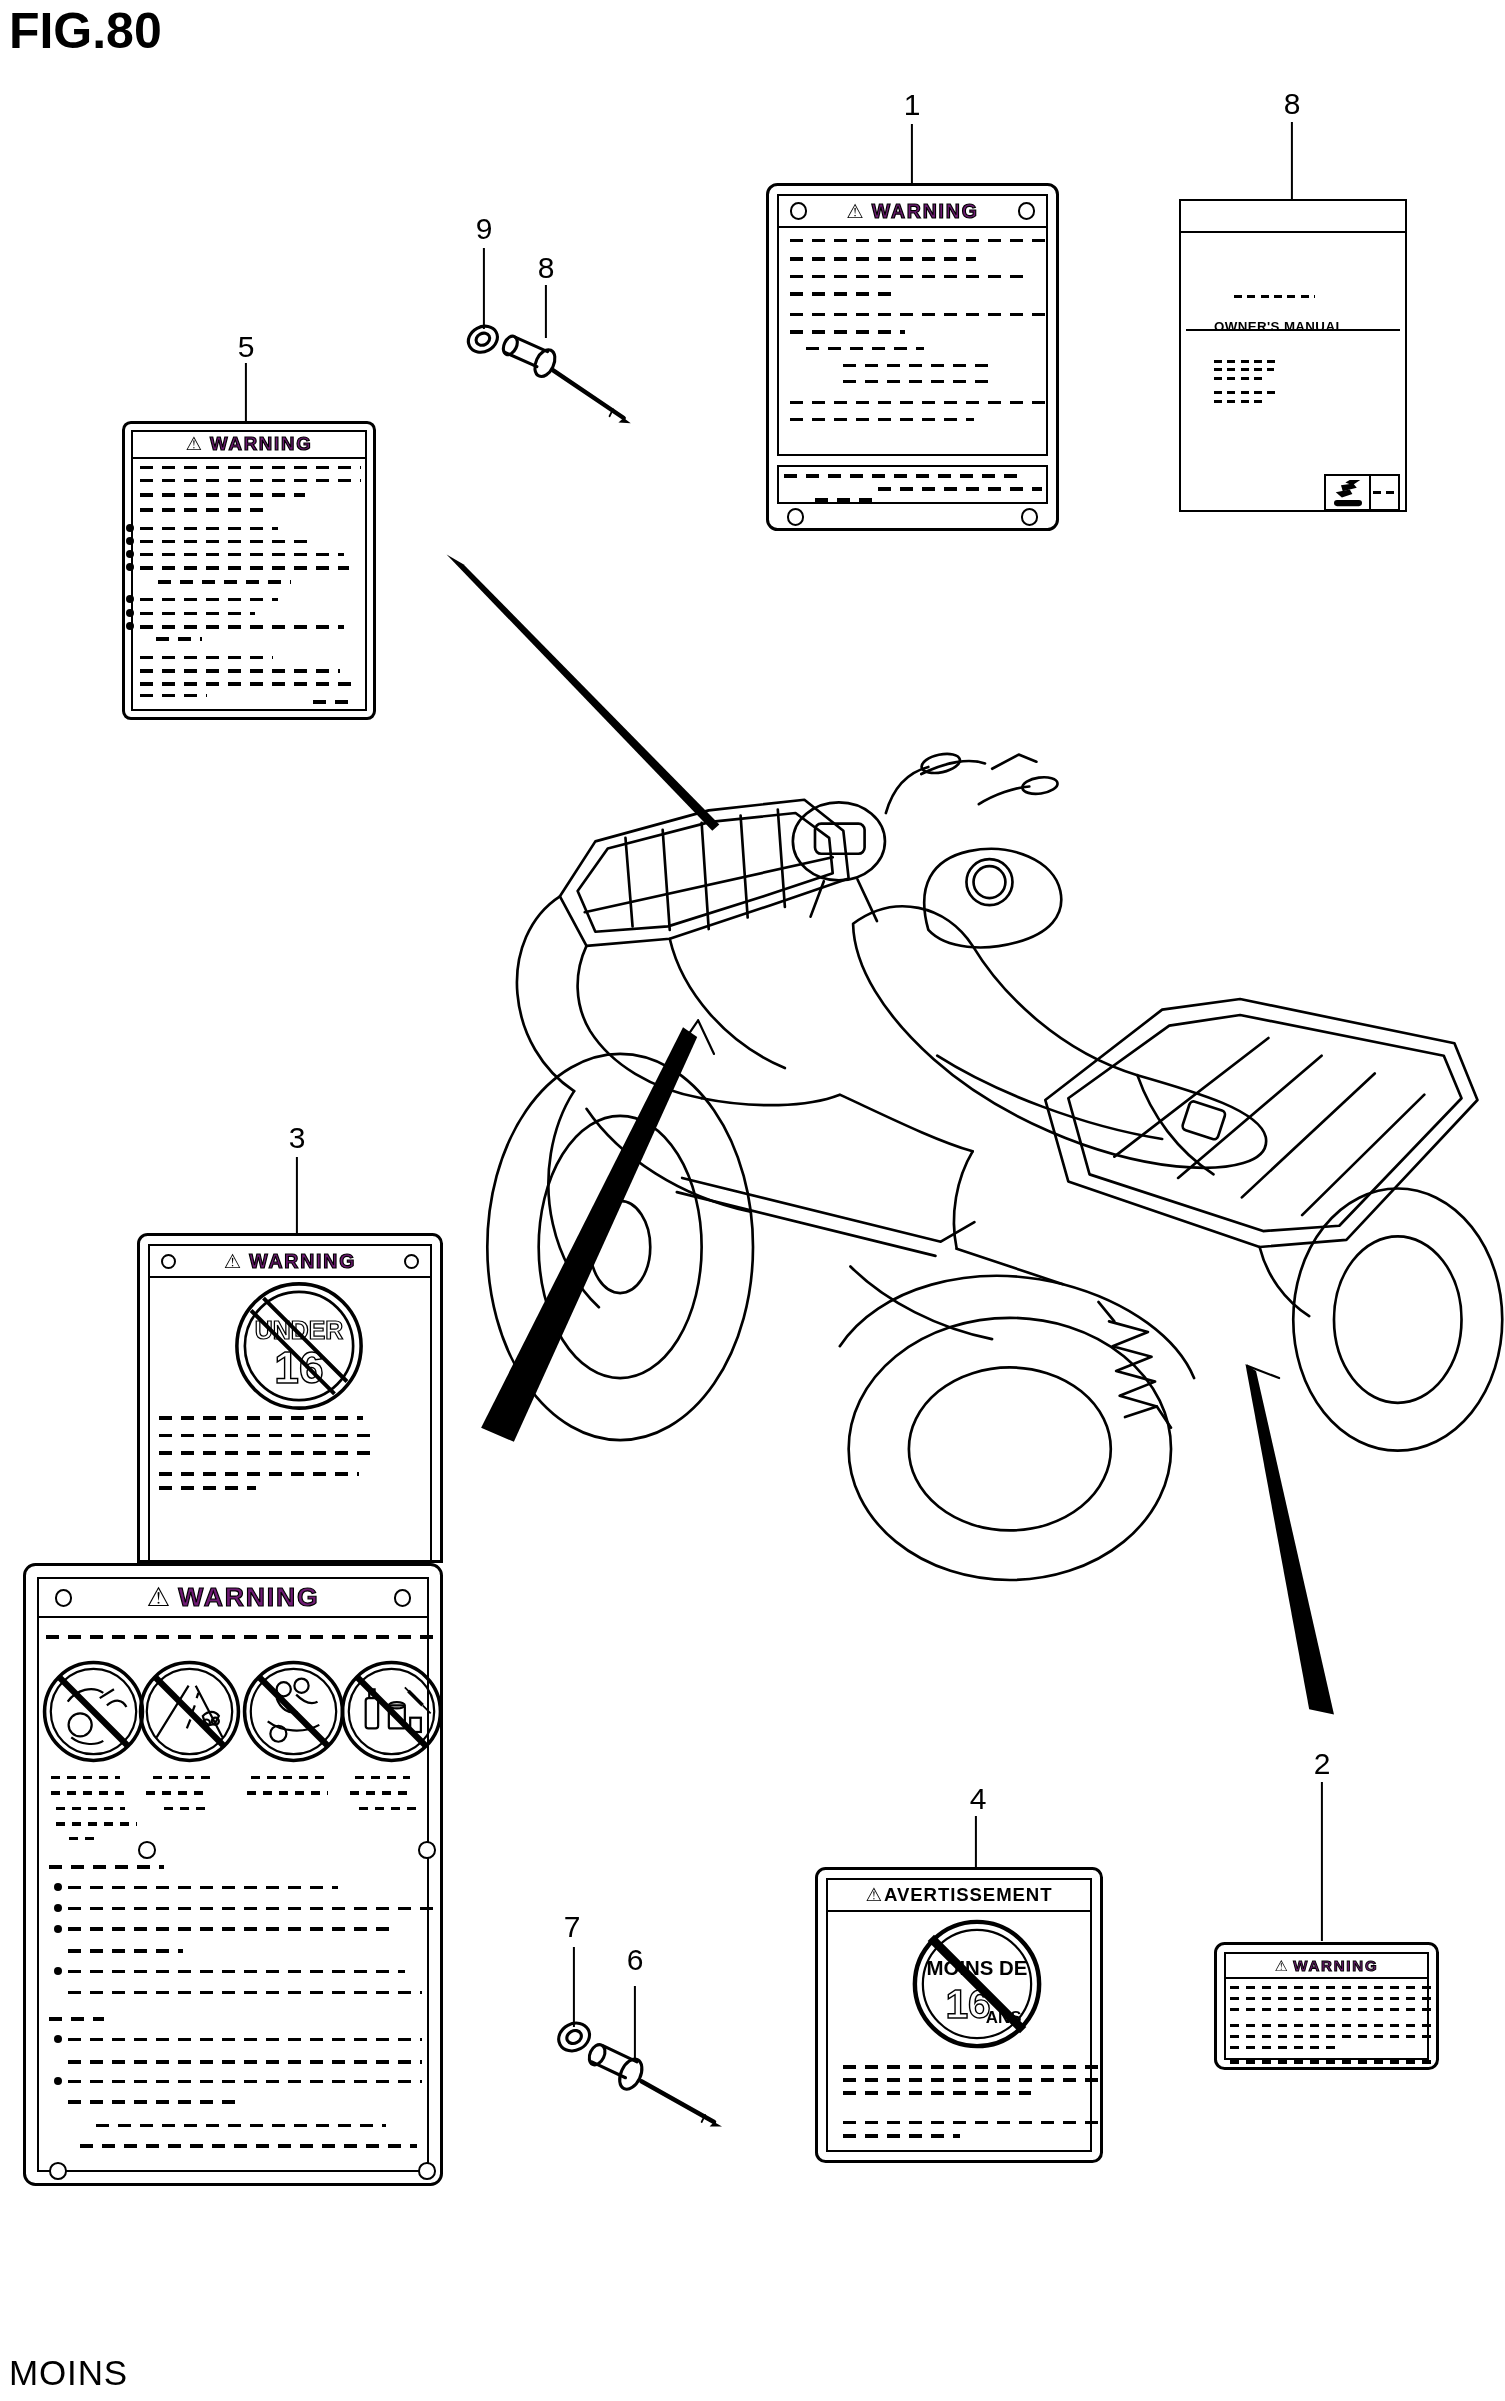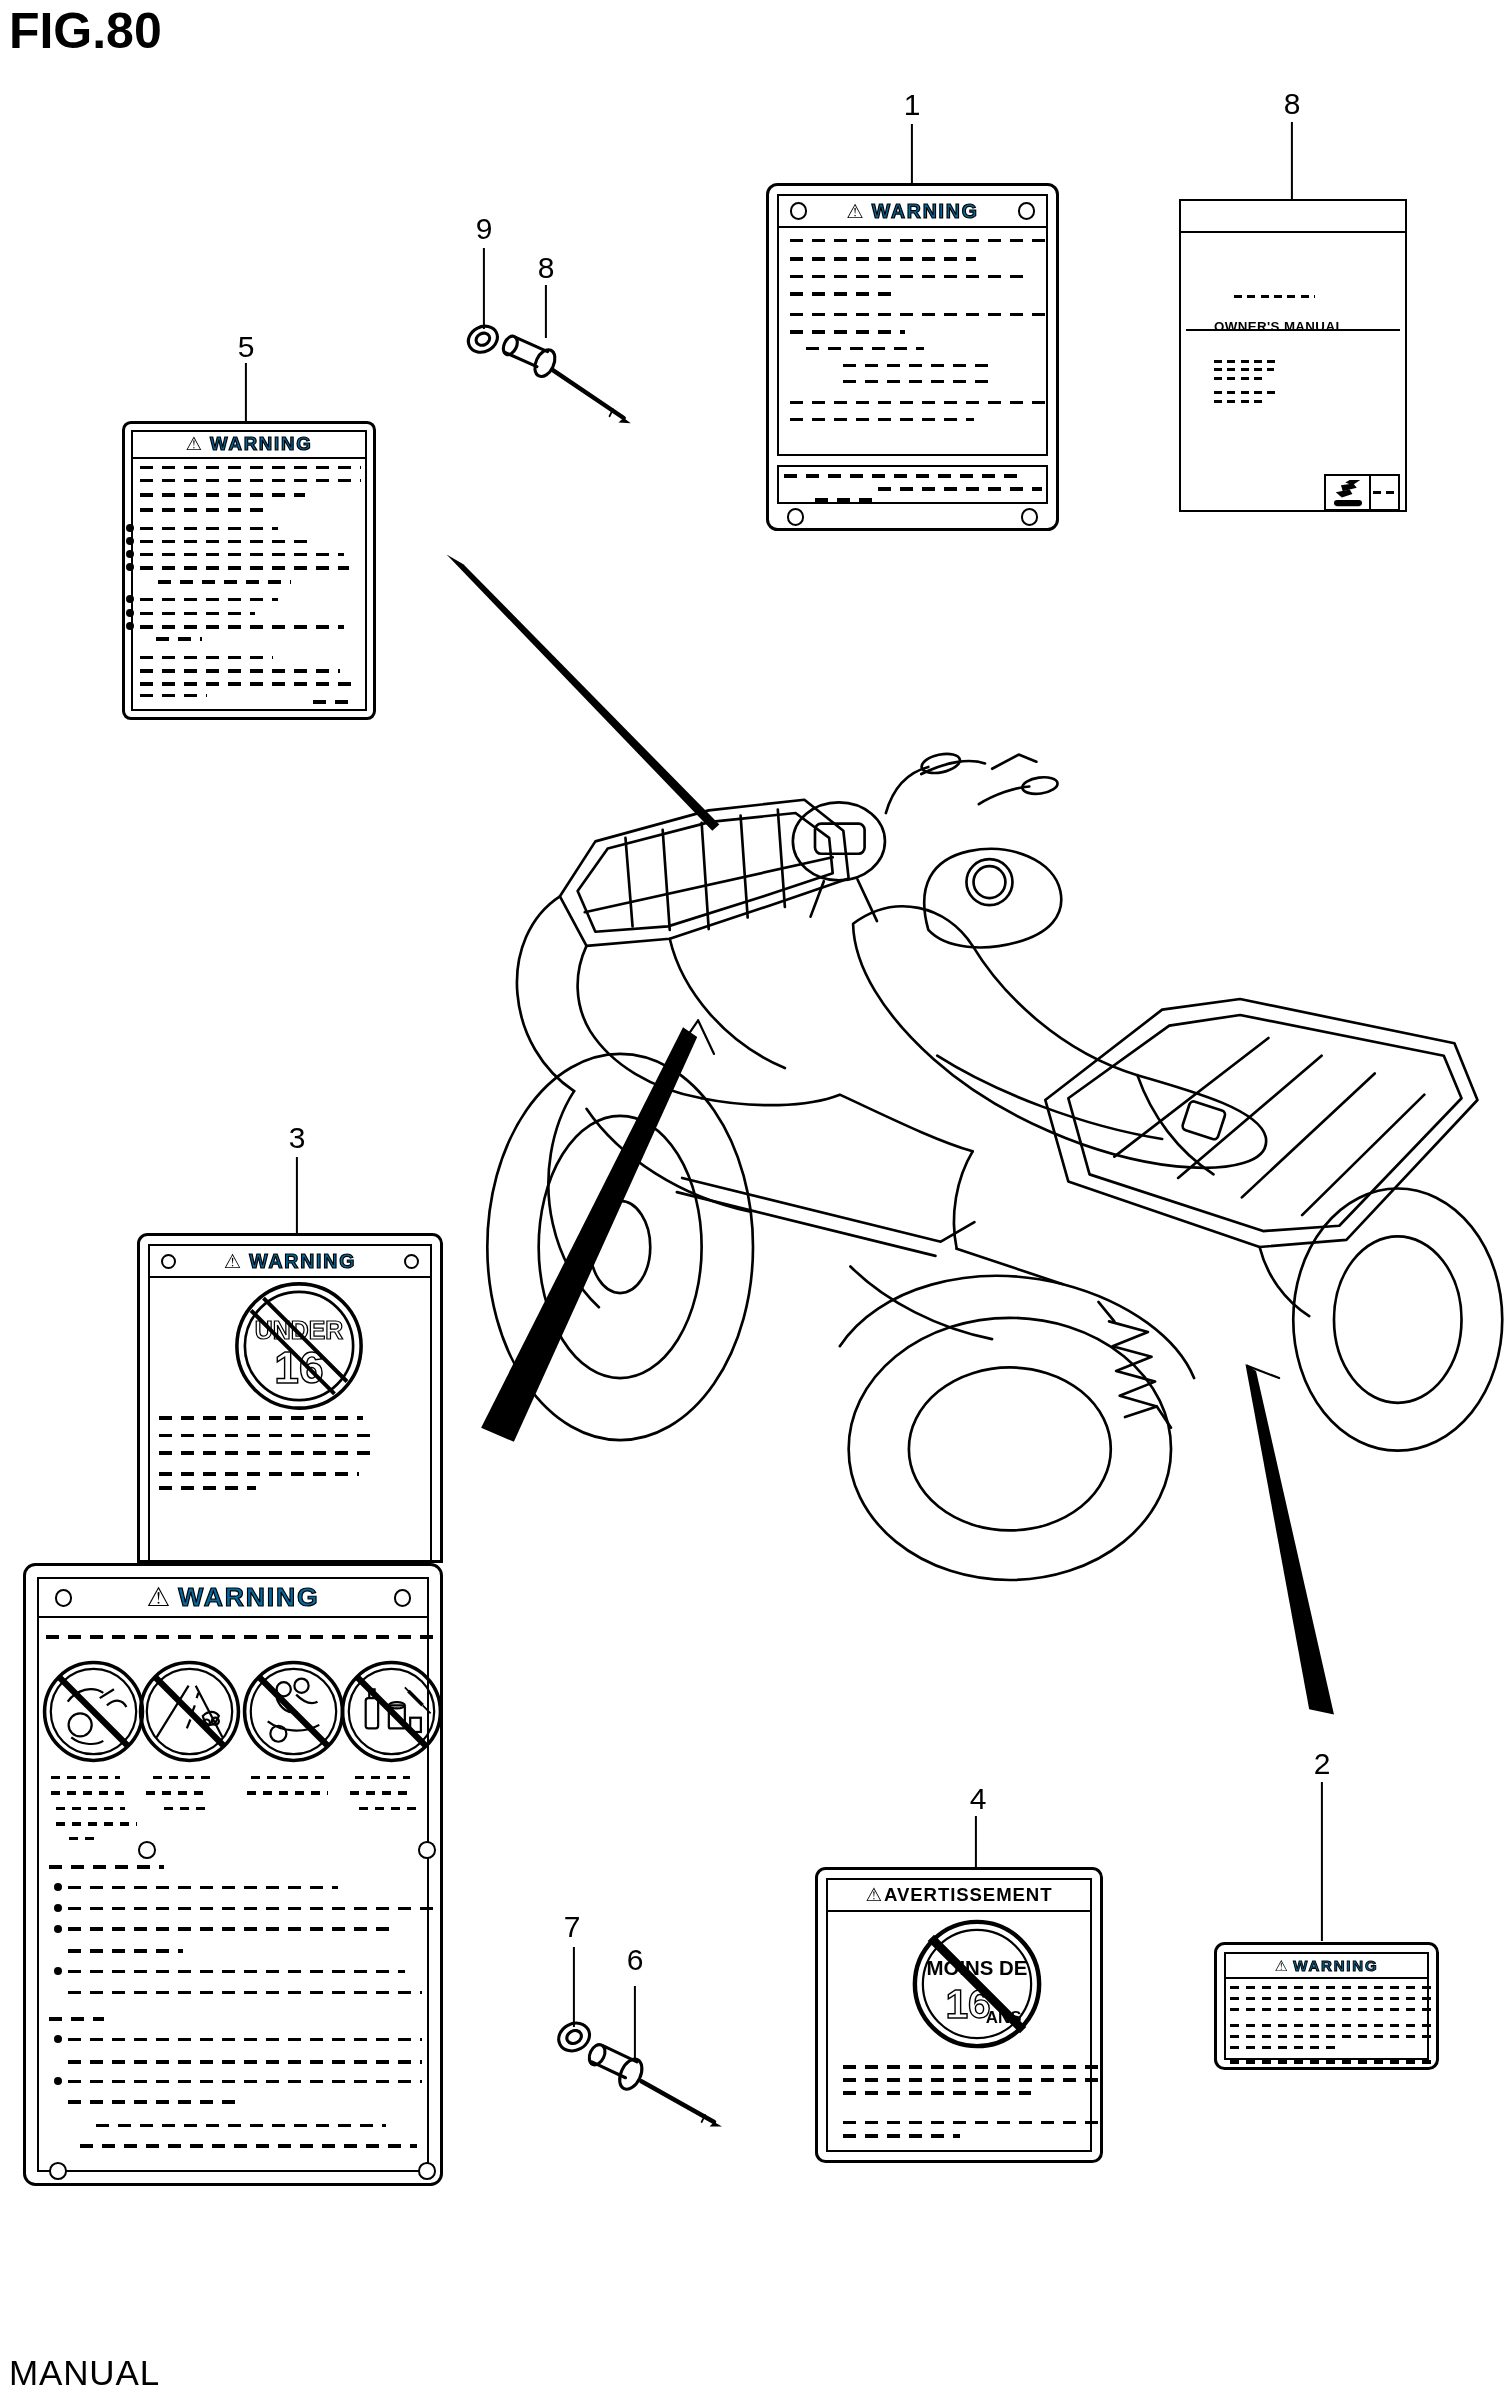--- a/index.html
+++ b/index.html
@@ -8,21 +8,21 @@
   svg{display:block}
   #art{position:absolute;left:0;top:0;pointer-events:none}
   .fig-title{position:absolute;left:8.9px;top:1.8px;font-size:50px;font-weight:bold;letter-spacing:0px}
   .num{position:absolute;font-size:30px;line-height:1;transform:translateX(-50%);font-weight:400}
   .cline{position:absolute;width:2.2px;background:#000;transform:translateX(-50%)}
   .lbl{position:absolute;border:3.1px solid #000;border-radius:11.5px;background:#fff;box-sizing:border-box}
   .lbl-in{position:absolute;border:2.2px solid #000;background:#fff;box-sizing:border-box}
   .hdr{display:flex;align-items:center;justify-content:center;gap:8px;border-bottom:2.2px solid #000;
        position:relative;box-sizing:border-box}
   .warn{font-weight:bold;letter-spacing:1.8px}
-  .outl{color:#0369a1;-webkit-text-stroke:1.2px #000}
+  .outl{color:#701a75;-webkit-text-stroke:1.2px #000}
   @supports not (-webkit-text-stroke:1px #000){.outl{color:#000}}
   .tri{color:#000;font-weight:400}
   .hole{position:absolute;width:17.7px;height:17.7px;border:2.7px solid #000;border-radius:50%;
         background:#fff;box-sizing:border-box}
   .hole.sm2{width:15px;height:15px}
   .dr{position:relative;height:3.5px;
       background-image:repeating-linear-gradient(90deg,#000 0 13.3px,transparent 13.3px 22px)}
   .dr.b::before{content:"";position:absolute;left:-14px;top:-2.7px;width:8px;height:8px;
       background:#000;border-radius:50%}
   .rows{position:absolute}
@@ -429,16 +429,16 @@
           <div class="dr" style="margin-top: 8px; margin-left: 3.5px; width: 202px;"></div>
           <div class="dr" style="margin-top: 8px; margin-left: 3.5px; width: 202px;"></div>
           <div class="dr" style="margin-top: 12.4px; margin-left: 3.5px; width: 202px;"></div>
           <div class="dr" style="margin-top: 8px; margin-left: 3.5px; width: 202px;"></div>
           <div class="dr" style="margin-top: 8px; margin-left: 3.5px; width: 105px;"></div>
           <div class="dr" style="margin-top: 11.5px; margin-left: 3.5px; width: 202px;"></div>
         </div>
     </div>
   </div>
 
-  <div class="footer2">MANUAL</div>
+  <div class="footer2">MOINS</div>
 
 </div>
 
 
 </body></html>

